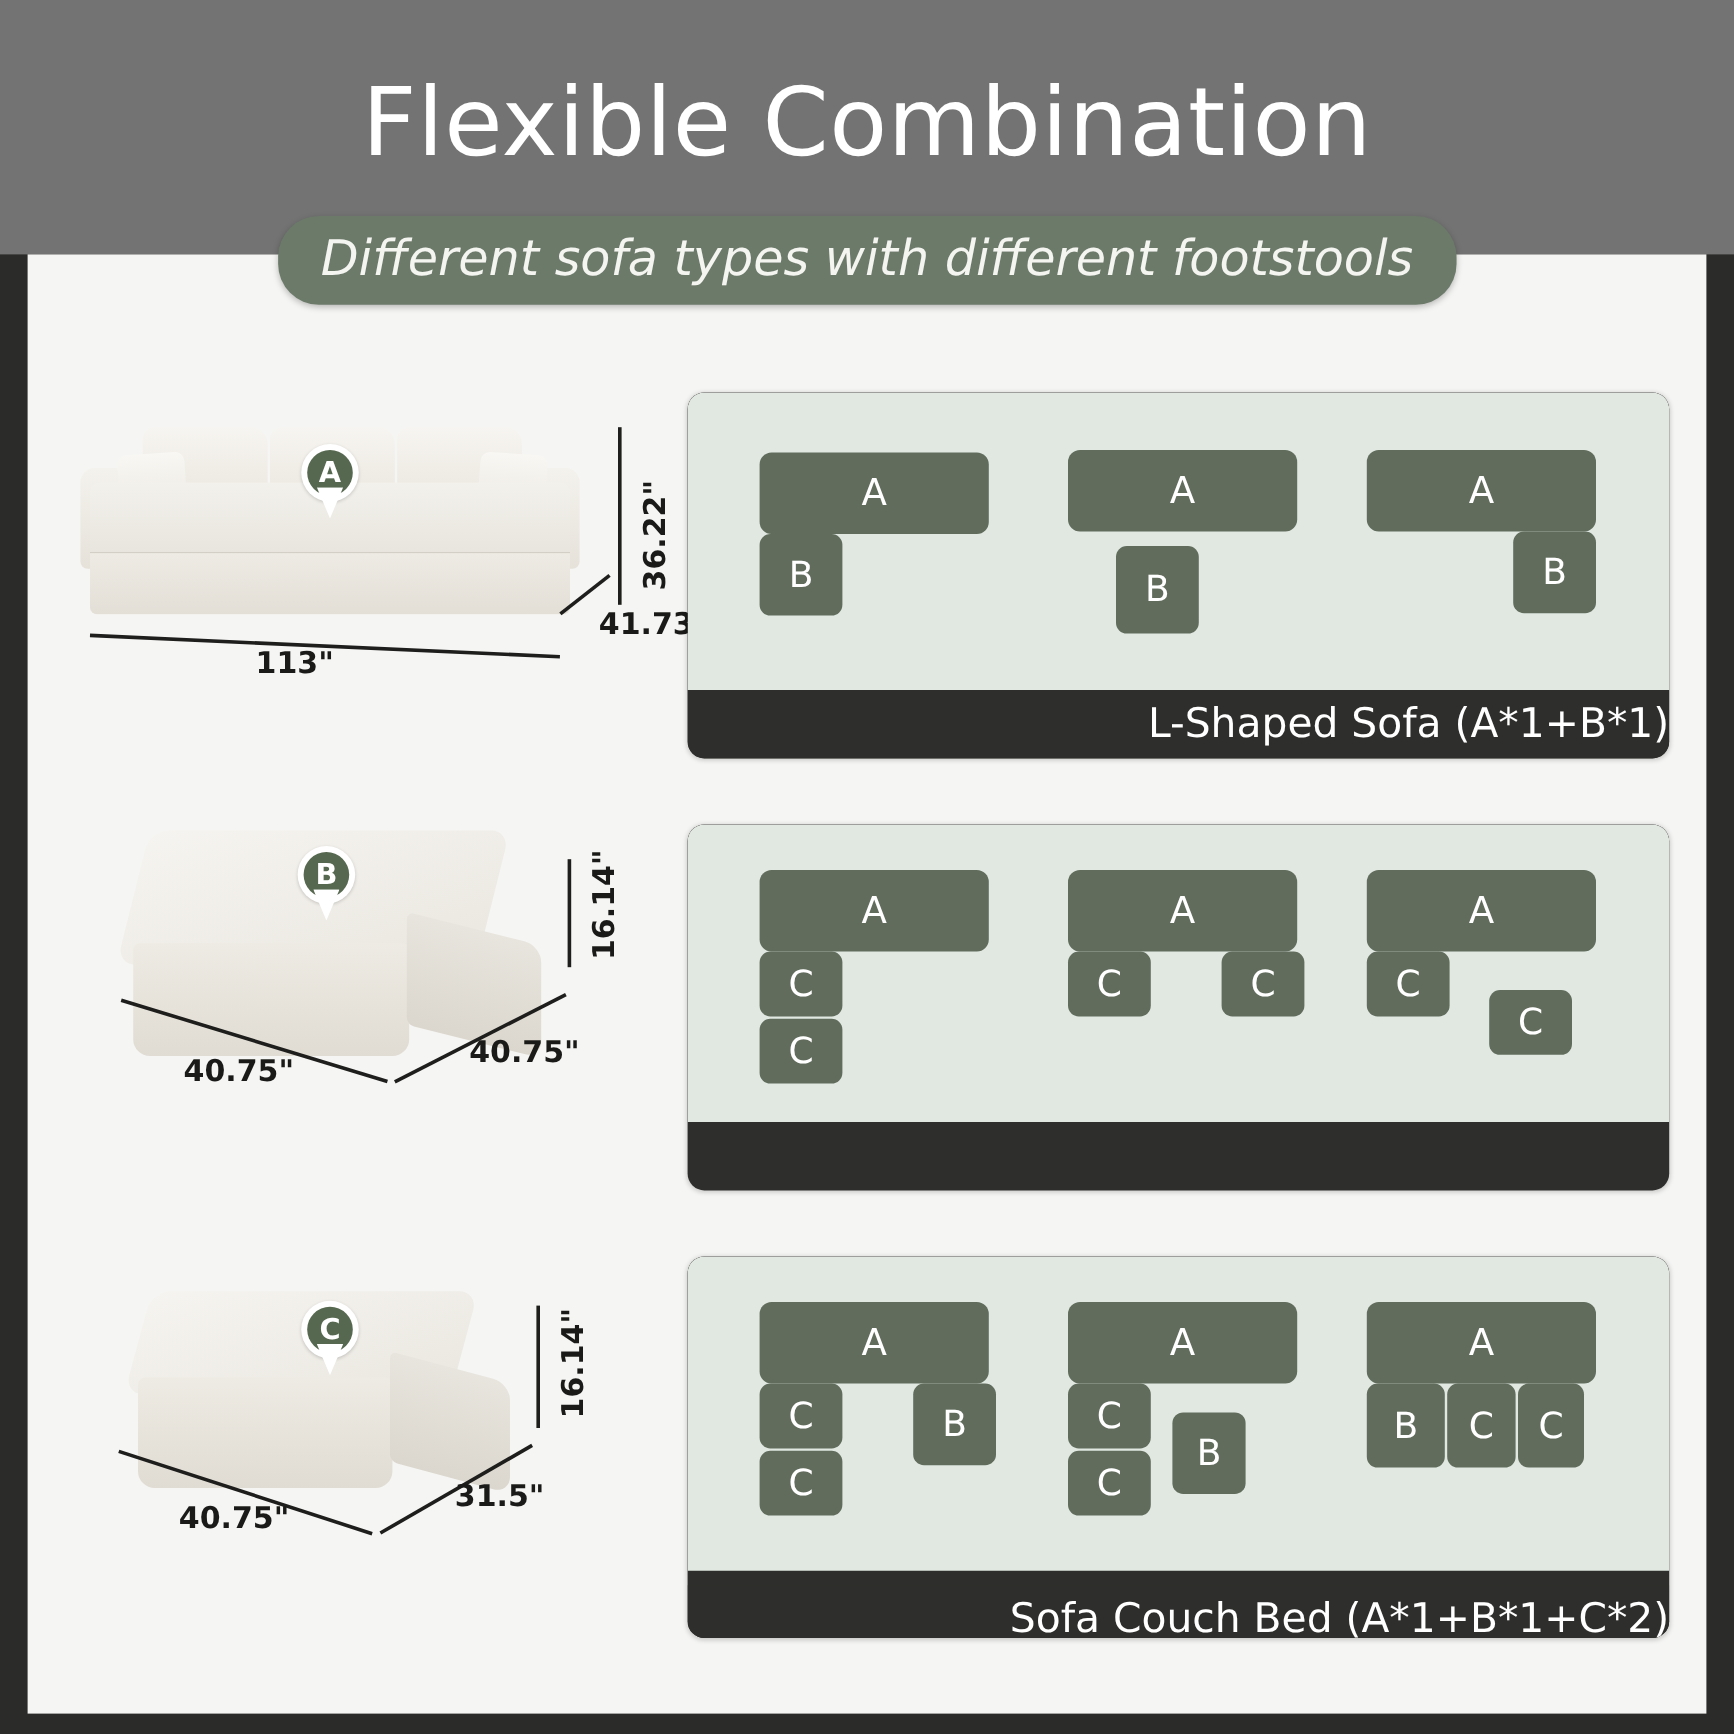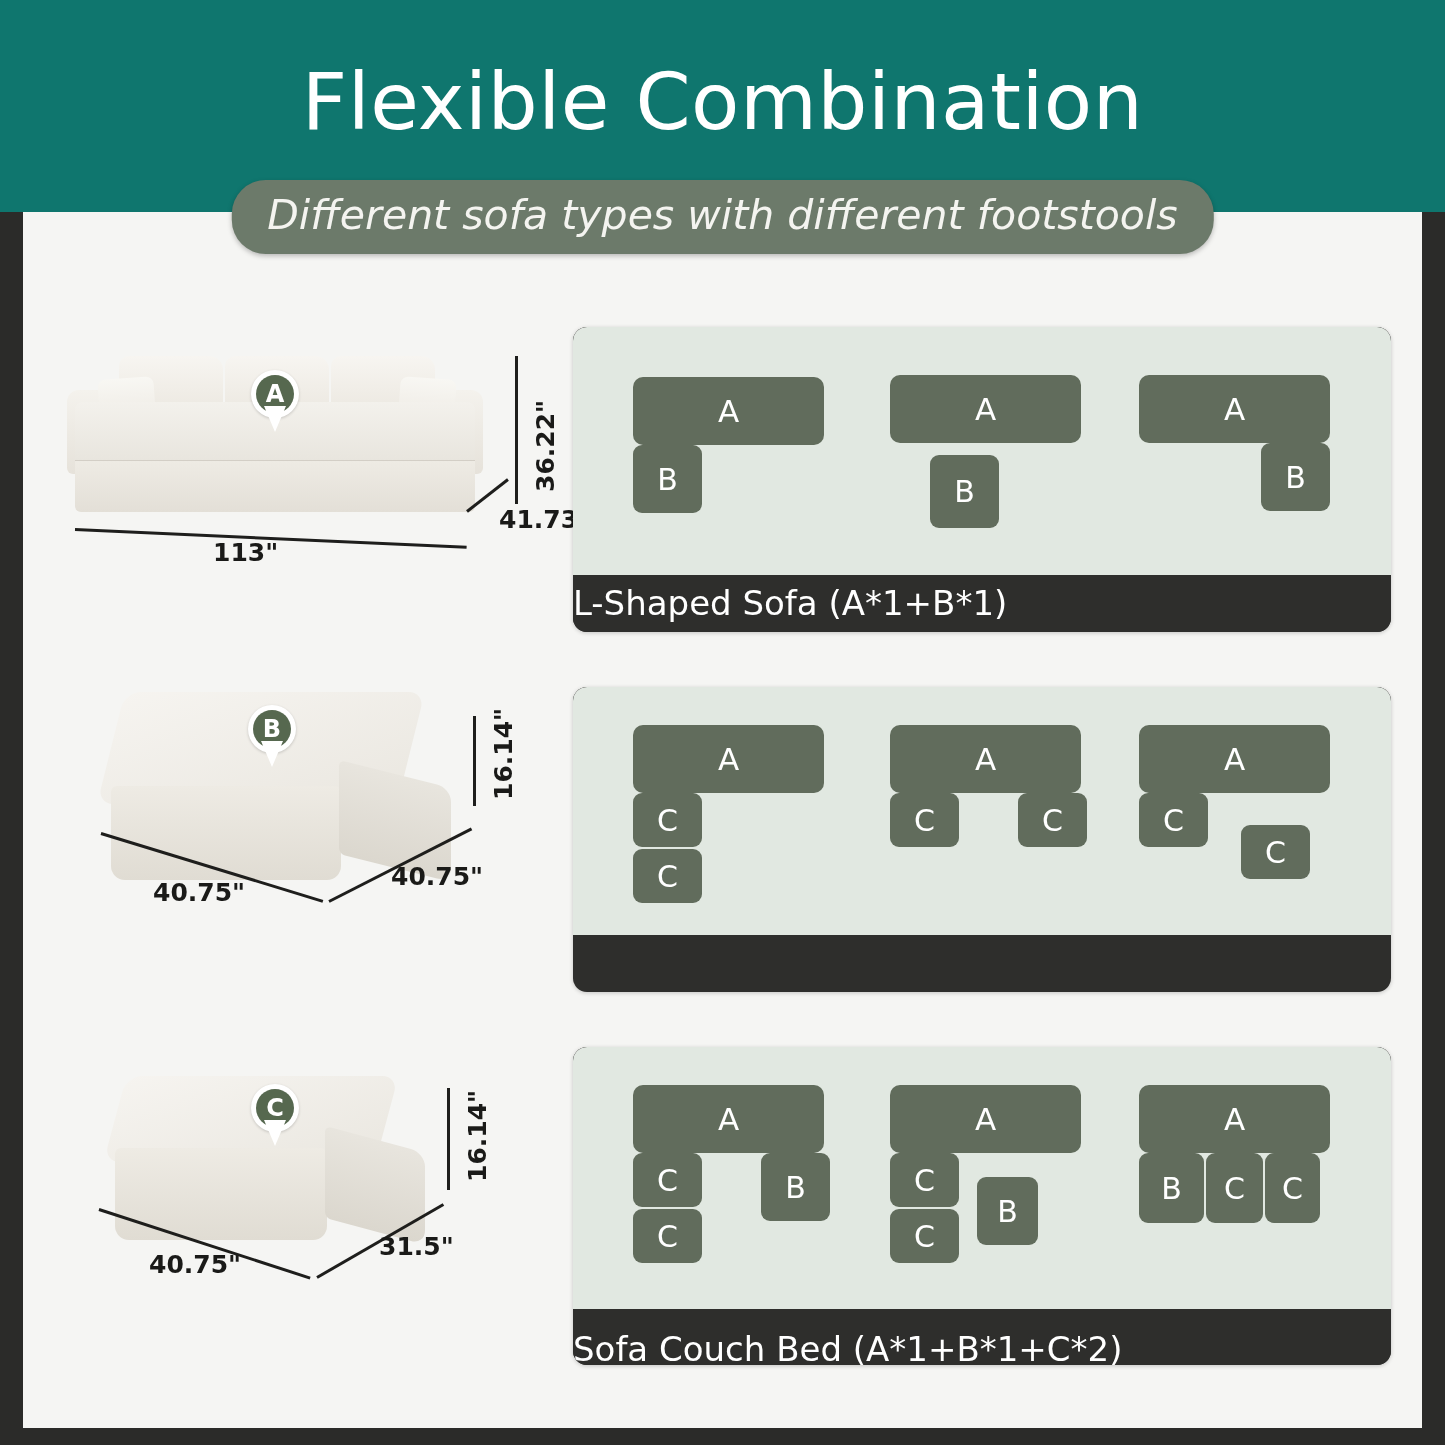--- a/index.html
+++ b/index.html
@@ -15,21 +15,21 @@
     font-family: "Liberation Sans", sans-serif;
     position: relative;
   }
 
   
   .header {
     position: absolute;
     top: 0; left: 0;
     width: 1445px;
     height: 212px;
-    background: #0f766e;
+    background: #737373;
   }
 
   .main-title {
     position: absolute;
     top: 58px;
     left: 0;
     width: 1445px;
     text-align: center;
     color: #ffffff;
     font-size: 79px;
@@ -220,21 +220,21 @@
   #combo-3 .combo-stage { height: 262px; }
 
   .combo-caption {
     position: absolute;
     bottom: 0; left: 0; right: 0;
     height: 57px;
     background: #2e2e2c;
     color: #ffffff;
     font-size: 34px;
     line-height: 57px;
-    text-align: left;
+    text-align: right;
     font-family: "DejaVu Sans", sans-serif;
     white-space: nowrap;
   }
   #combo-3 .combo-caption { height: 44px; }
 
   .blk {
     position: absolute;
     background: #616c5c;
     border-radius: 10px;
     color: #ffffff;

